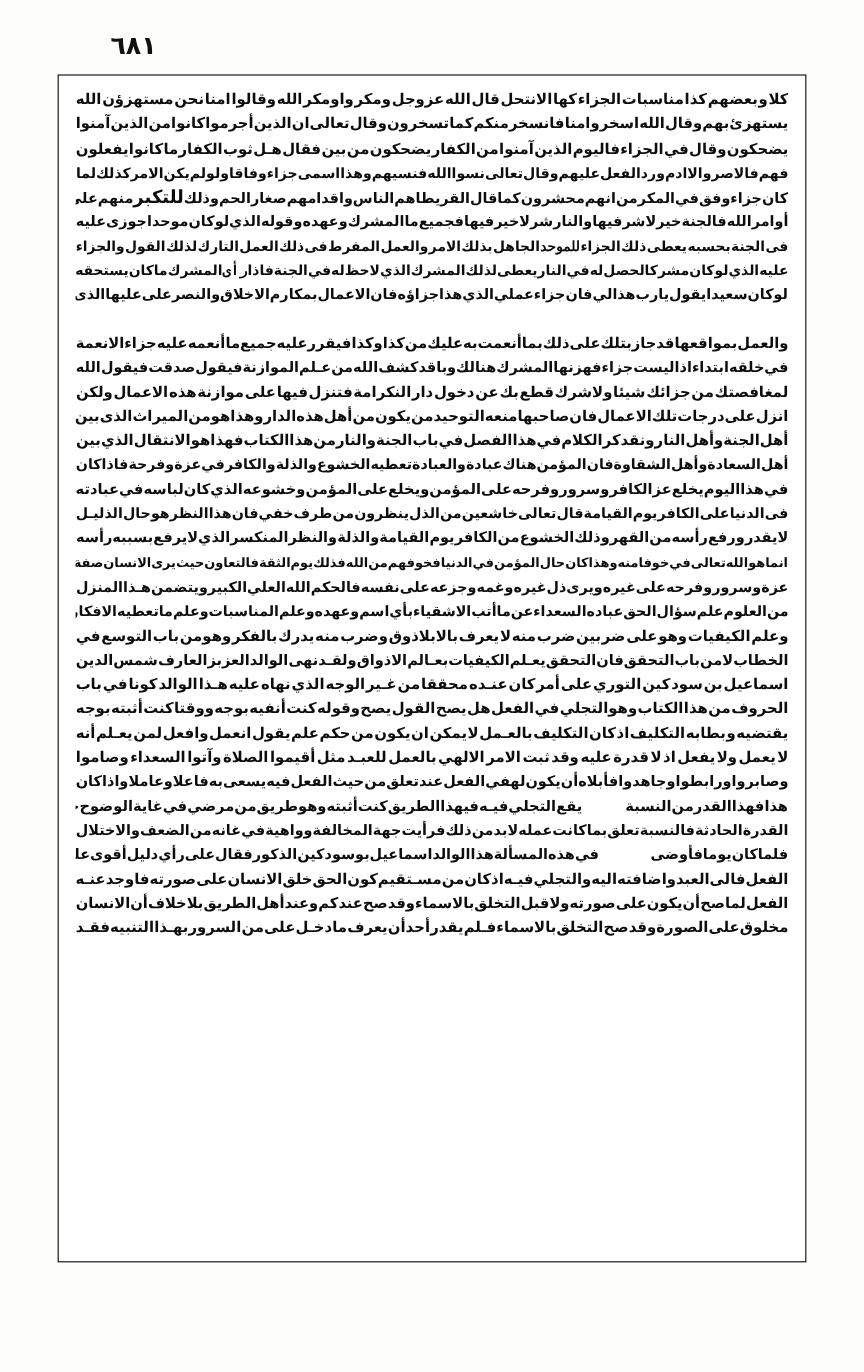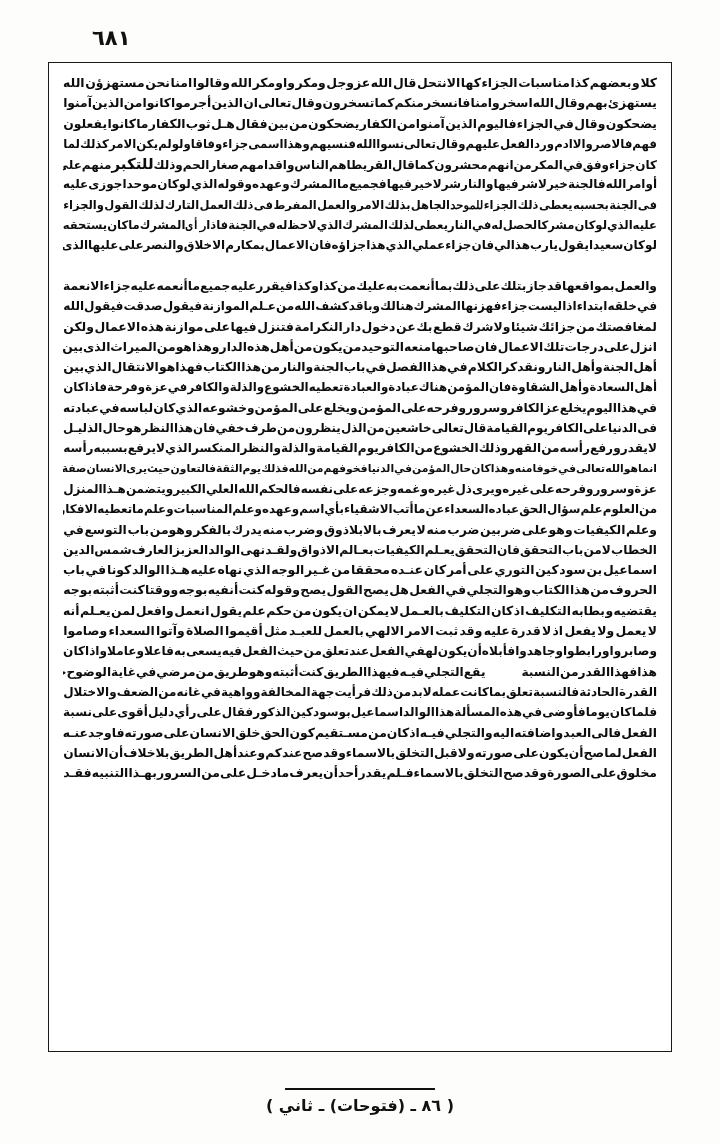--- a/index.html
+++ b/index.html
@@ -801,21 +801,21 @@
           <span style="font-size: 11.9766px;">في</span>
           <span style="font-size: 11.9766px;">غانه</span>
           <span style="font-size: 11.9766px;">من</span>
           <span style="font-size: 11.9766px;">الضعف</span>
           <span style="font-size: 11.9766px;">والاختلال</span>
         </div>
         <div class="ln">
           <span style="font-size: 12.0353px;">فلما</span>
           <span style="font-size: 12.0353px;">كان</span>
           <span style="font-size: 12.0353px;">يوما</span>
-          <span style="font-size: 12.0353px;">فأوضى</span>
+          <span style="font-size: 12.0353px; margin-left: 43px;">فأوضى</span>
           <span style="font-size: 12.0353px;">في</span>
           <span style="font-size: 12.0353px;">هذه</span>
           <span style="font-size: 12.0353px;">المسألة</span>
           <span style="font-size: 12.0353px;">هذا</span>
           <span style="font-size: 12.0353px;">الوالد</span>
           <span style="font-size: 12.0353px;">اسماعيل</span>
           <span style="font-size: 12.0353px;">بوسود</span>
           <span style="font-size: 12.0353px;">كين</span>
           <span style="font-size: 12.0353px;">الذ</span>
           <span style="font-size: 12.0353px;">كور</span>
@@ -891,18 +891,14 @@
           <span>على</span>
           <span>من</span>
           <span>السرور</span>
           <span>بهـذا</span>
           <span>التنبيه</span>
           <span>فقـد</span>
         </div>
       </div>
   </div>
 
-  <div class="footer">
-    <span class="rule"></span>
-    <span>( ٨٦ ـ (فتوحات) ـ ثاني )</span>
-  </div>
 
 </div>
 
 </body></html>

